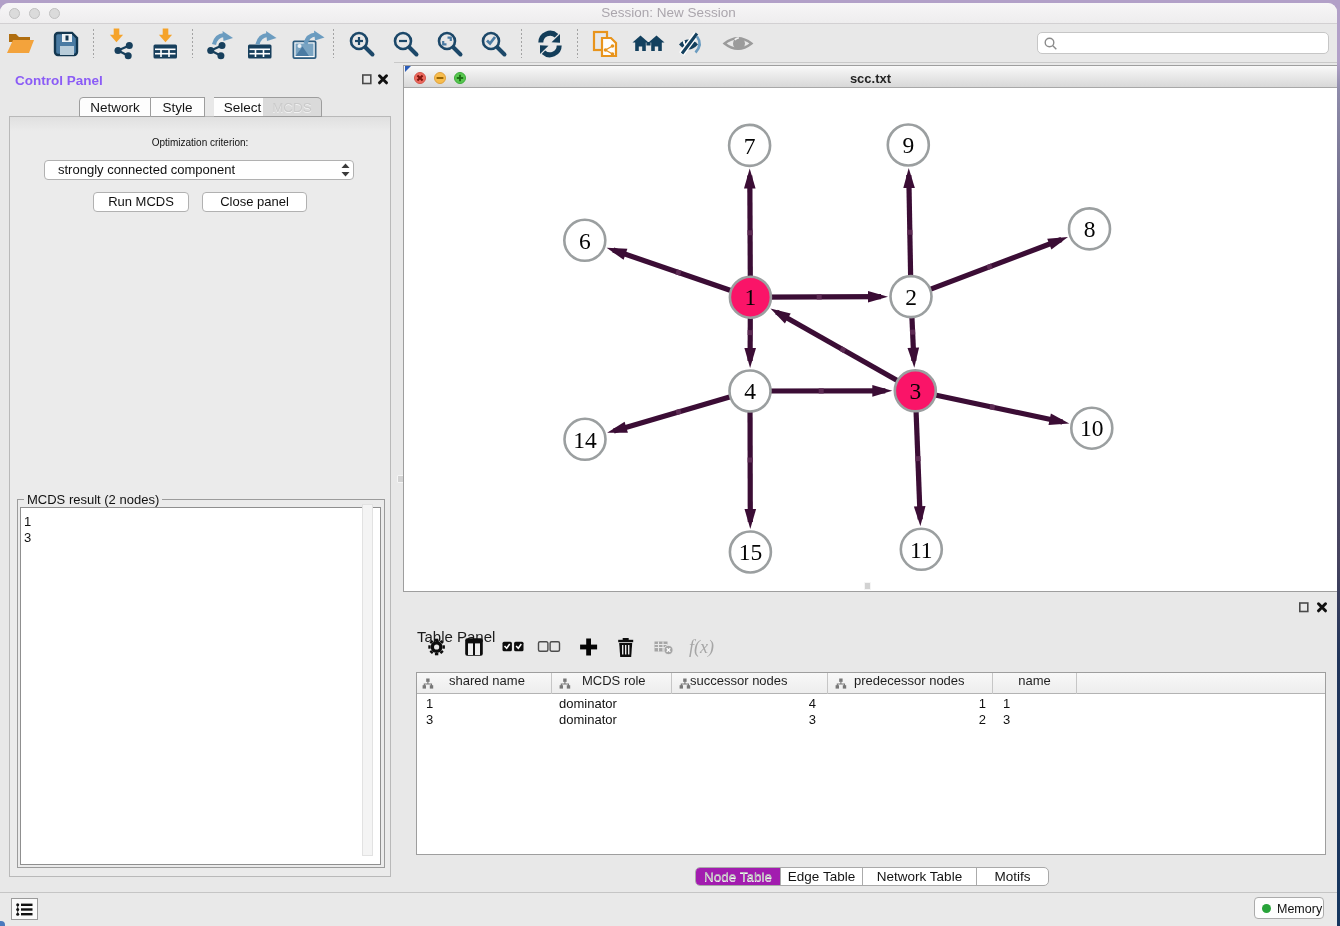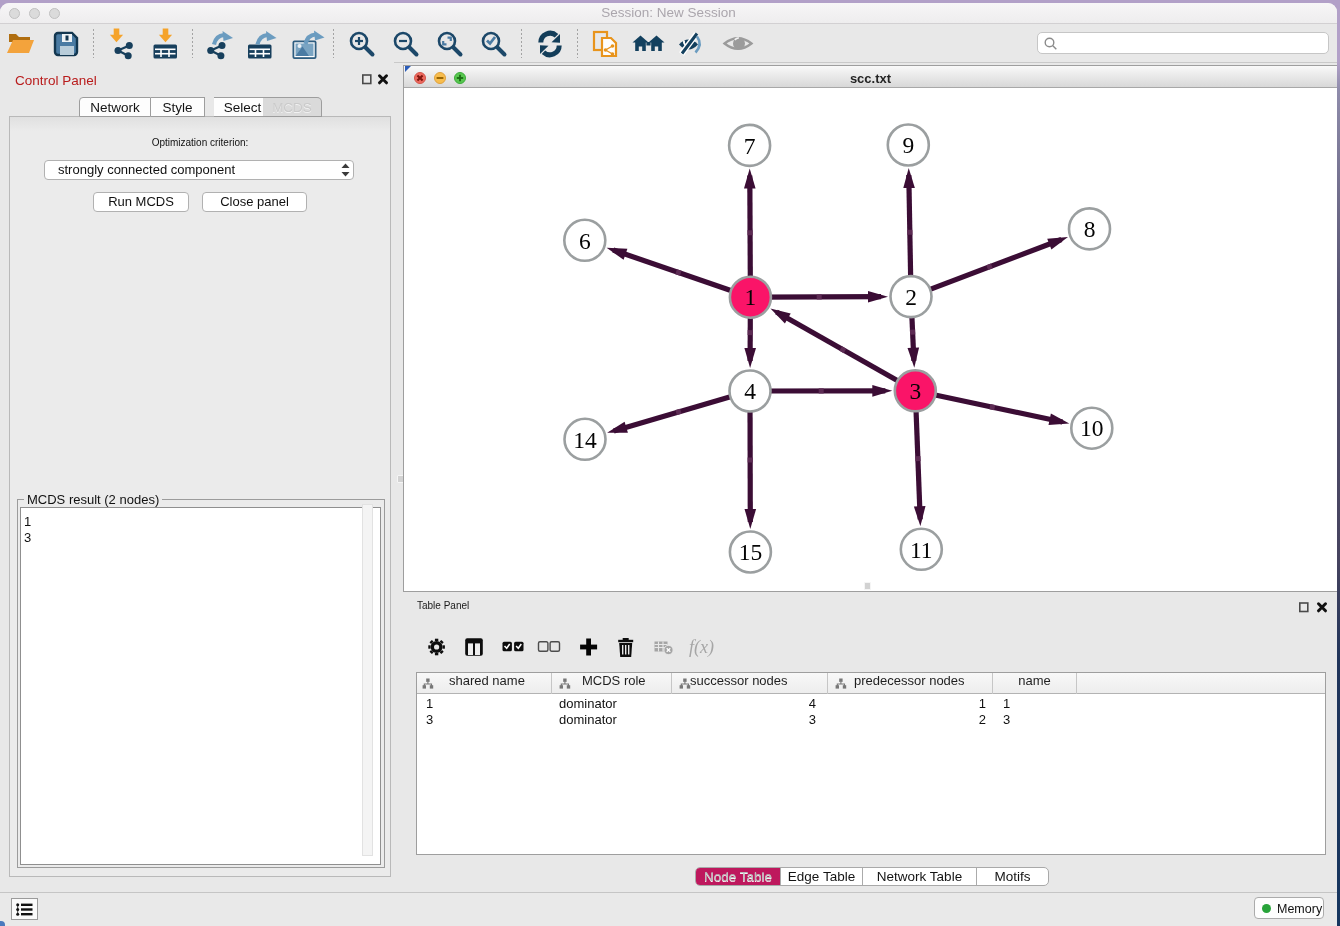--- a/index.html
+++ b/index.html
@@ -7,36 +7,36 @@
 body { background:linear-gradient(#b2a0c8 0px, #b2a0c8 62px, #8f8cab 90px, #55516f 300px, #46435f 560px, #20345a 660px, #16365f 100%); font-family:"Liberation Sans", sans-serif; position:relative; font-size:13px; }
 .abs { position:absolute; }
 #win { left:0; top:3px; width:1337px; height:923px; background:#e8e8e8; border-radius:9px 9px 5px 5px; }
 #titlebar { left:0; top:3px; width:1337px; height:21px; background:linear-gradient(#f7f6f7,#eeedee); border-bottom:1px solid #d2d0d2; border-radius:9px 9px 0 0; }
 .tl { top:8px; width:11px; height:11px; border-radius:50%; background:#dbdbdb; border:1px solid #c1c1c1; }
 #wtitle { left:0; top:5px; width:1337px; text-align:center; font-size:13.5px; color:#aba6ad; }
 #toolbar { left:0; top:25px; width:1337px; height:38px; background:#e8e8e8; border-bottom:1px solid #c9c9c9; }
 .tsep { top:29px; width:1px; height:29px; background-image:linear-gradient(#a3a3a3 50%, rgba(0,0,0,0) 50%); background-size:1px 4px; }
 #searchbox { left:1037px; top:32px; width:292px; height:22px; background:#fff; border:1px solid #c6c6c6; border-radius:5px; }
 #cpanel { left:0; top:62px; width:394px; height:830px; background:#e8e8e8; }
-#cphead { left:15px; top:73px; font-size:13.5px; color:#b91c1c; }
+#cphead { left:15px; top:73px; font-size:13.5px; color:#8b5cf6;font-weight:bold; }
 #cpbody { left:9px; top:116px; width:382px; height:761px; border:1px solid #b9b9b9; background:linear-gradient(#e0e0e0, #ebebeb 14px); }
 .tab { top:97px; height:20px; background:#fdfdfd; border:1px solid #9d9d9d; font-size:13.5px; color:#141414; text-align:center; line-height:19px; }
 #optlab { left:9px; top:137px; width:382px; text-align:center; font-size:10px; color:#111; }
 #combo { left:44px; top:160px; width:310px; height:20px; background:#fff; border:1px solid #b1b1b1; border-radius:4px; font-size:13px; color:#111; line-height:18px; padding-left:13px; }
 .btn { top:192px; height:20px; background:#fff; border:1px solid #b1b1b1; border-radius:4px; font-size:13px; color:#111; text-align:center; line-height:18px; }
 #fieldset { left:17px; top:499px; width:368px; height:369px; border:1px solid #9b9b9b; }
 #fieldlegend { left:6px; top:-8px; background:#ebebeb; font-size:13px; color:#111; padding:0 3px; }
 #mcdstext { left:2px; top:7px; width:361px; height:358px; background:#fff; border:1px solid #8f8f8f; font-size:13px; color:#111; line-height:15.5px; padding:6px 0 0 3px; }
 #mcdsscroll { right:7px; top:-4px; width:11px; height:352px; background:#f4f4f4; border:1px solid #e2e2e2; }
 #iframe { left:403px; top:65px; width:934px; height:527px; border:1px solid #9e9e9e; border-right:none; background:#fff; }
 #ititle { left:0; top:0; width:100%; height:22px; background:linear-gradient(#f9f9f9,#d8d8d8); border-bottom:1px solid #a8a8a8; }
 .mac { top:5.5px; width:12px; height:12px; border-radius:50%; }
 #ftitle { left:0; top:4.5px; width:100%; text-align:center; font-size:13px; font-weight:bold; color:#242424; }
 #tpanel { left:403px; top:597px; width:934px; height:295px; background:#e8e8e8; }
-#tphead { left:417px; top:600px; font-size:10px; color:#1a1a1a; }
+#tphead { left:417px; top:628px; font-size:15px; color:#1a1a1a; }
 #ttable { left:416px; top:672px; width:910px; height:183px; background:#fff; border:1px solid #9e9e9e; }
 #thead { left:0; top:0; width:908px; height:21px; background:linear-gradient(#f8f8f8,#ededed); border-bottom:1px solid #b3b3b3; }
 .hcell { top:0; height:21px; border-right:1px solid #c6c6c6; font-size:13px; color:#1f1f1f; }
 .trow { font-size:13px; color:#111; height:16px; line-height:16px; }
 #btabs { left:695px; top:867px; height:19px; border:1px solid #a9a9a9; border-radius:5px; background:#fff; display:flex; overflow:hidden; }
 .btab { height:17px; font-size:13.5px; color:#141414; text-align:center; line-height:17px; border-right:1px solid #ababab; }
 #statusbar { left:0; top:892px; width:1337px; height:34px; background:#e9e9e9; border-top:1px solid #c5c5c5; }
 #membtn { left:1254px; top:897px; width:70px; height:22px; background:#fdfdfd; border:1px solid #ababab; border-radius:4px; }
 #listbtn { left:11px; top:898px; width:27px; height:22px; background:#fafafa; border:1px solid #9b9b9b; }
 .grip { width:7px; height:8px; background:#d2d2d2; border:1px solid #f5f5f5; border-radius:1px; }
@@ -394,21 +394,21 @@
 <div class="abs trow" style="left:255px;top:23px;width:144px;text-align:right">4</div>
 <div class="abs trow" style="left:411px;top:23px;width:158px;text-align:right">1</div>
 <div class="abs trow" style="left:586px;top:23px">1</div>
 <div class="abs trow" style="left:9px;top:39px">3</div>
 <div class="abs trow" style="left:142px;top:39px">dominator</div>
 <div class="abs trow" style="left:255px;top:39px;width:144px;text-align:right">3</div>
 <div class="abs trow" style="left:411px;top:39px;width:158px;text-align:right">2</div>
 <div class="abs trow" style="left:586px;top:39px">3</div>
 </div>
 <div class="abs" id="btabs">
-<div class="btab" style="width:85px;background:#be185d;color:#bbb;text-shadow:0 1px 0 #f6f6f6">Node Table</div>
+<div class="btab" style="width:85px;background:#a21caf;color:#bbb;text-shadow:0 1px 0 #f6f6f6">Node Table</div>
 <div class="btab" style="width:82px">Edge Table</div>
 <div class="btab" style="width:114px">Network Table</div>
 <div class="btab" style="width:71px;border-right:none">Motifs</div>
 </div>
 <div class="abs" id="statusbar"></div>
 <div class="abs" id="listbtn"></div>
 <svg class="abs" style="left:16px;top:903px" width="17" height="13" viewBox="0 0 17 13">
     <g fill="#111">
       <circle cx="1.7" cy="1.8" r="1.5"></circle>
       <circle cx="1.7" cy="6.5" r="1.5"></circle>

